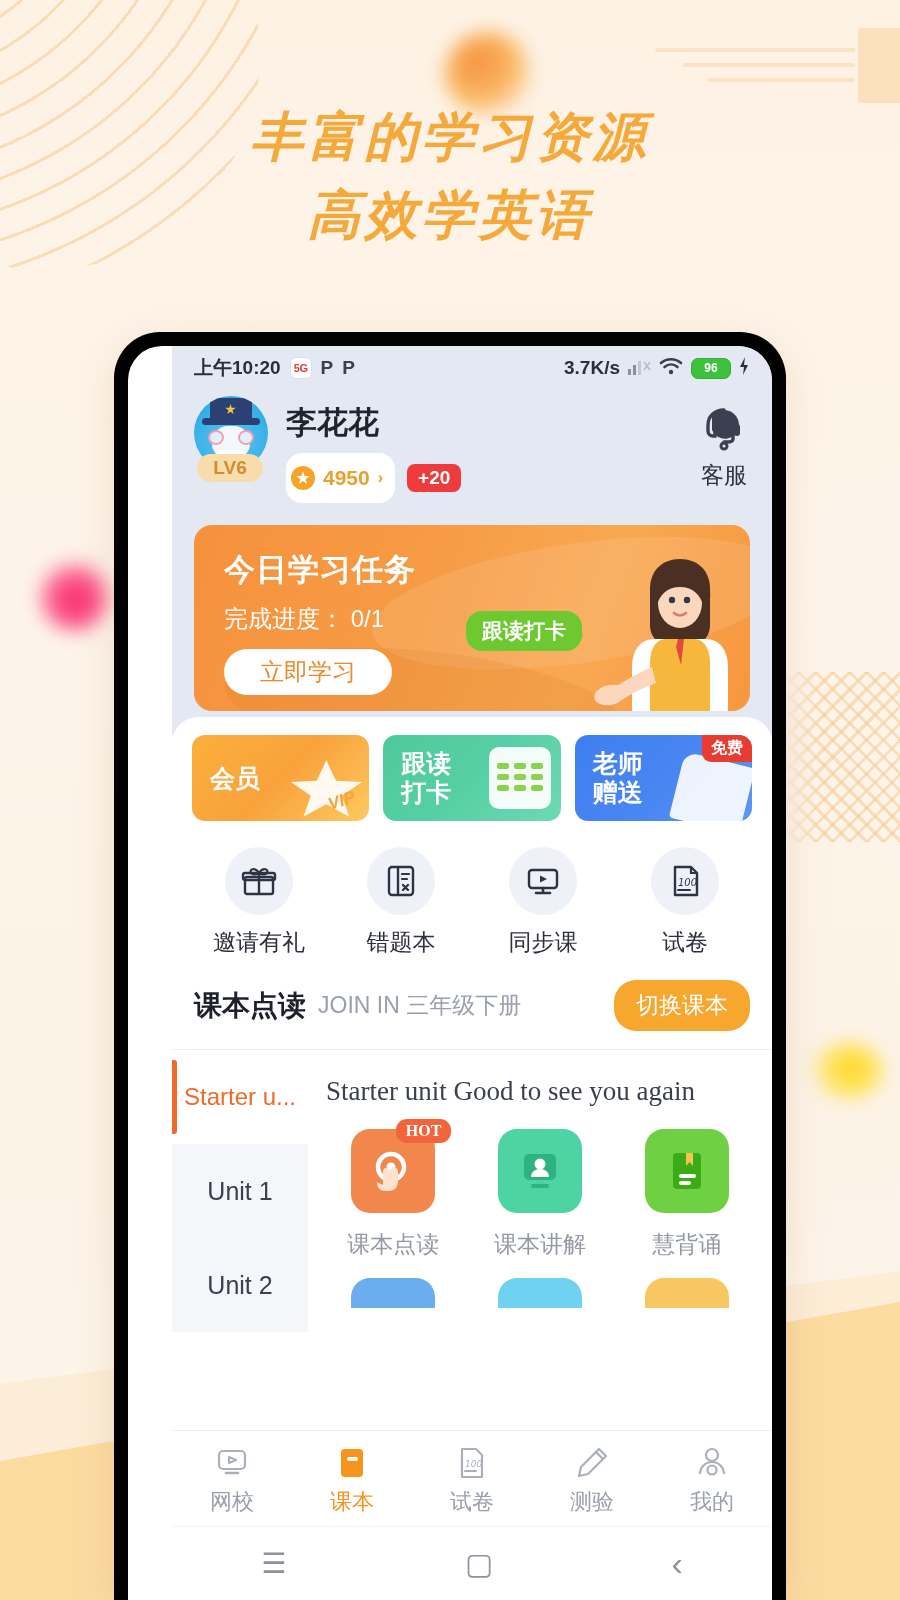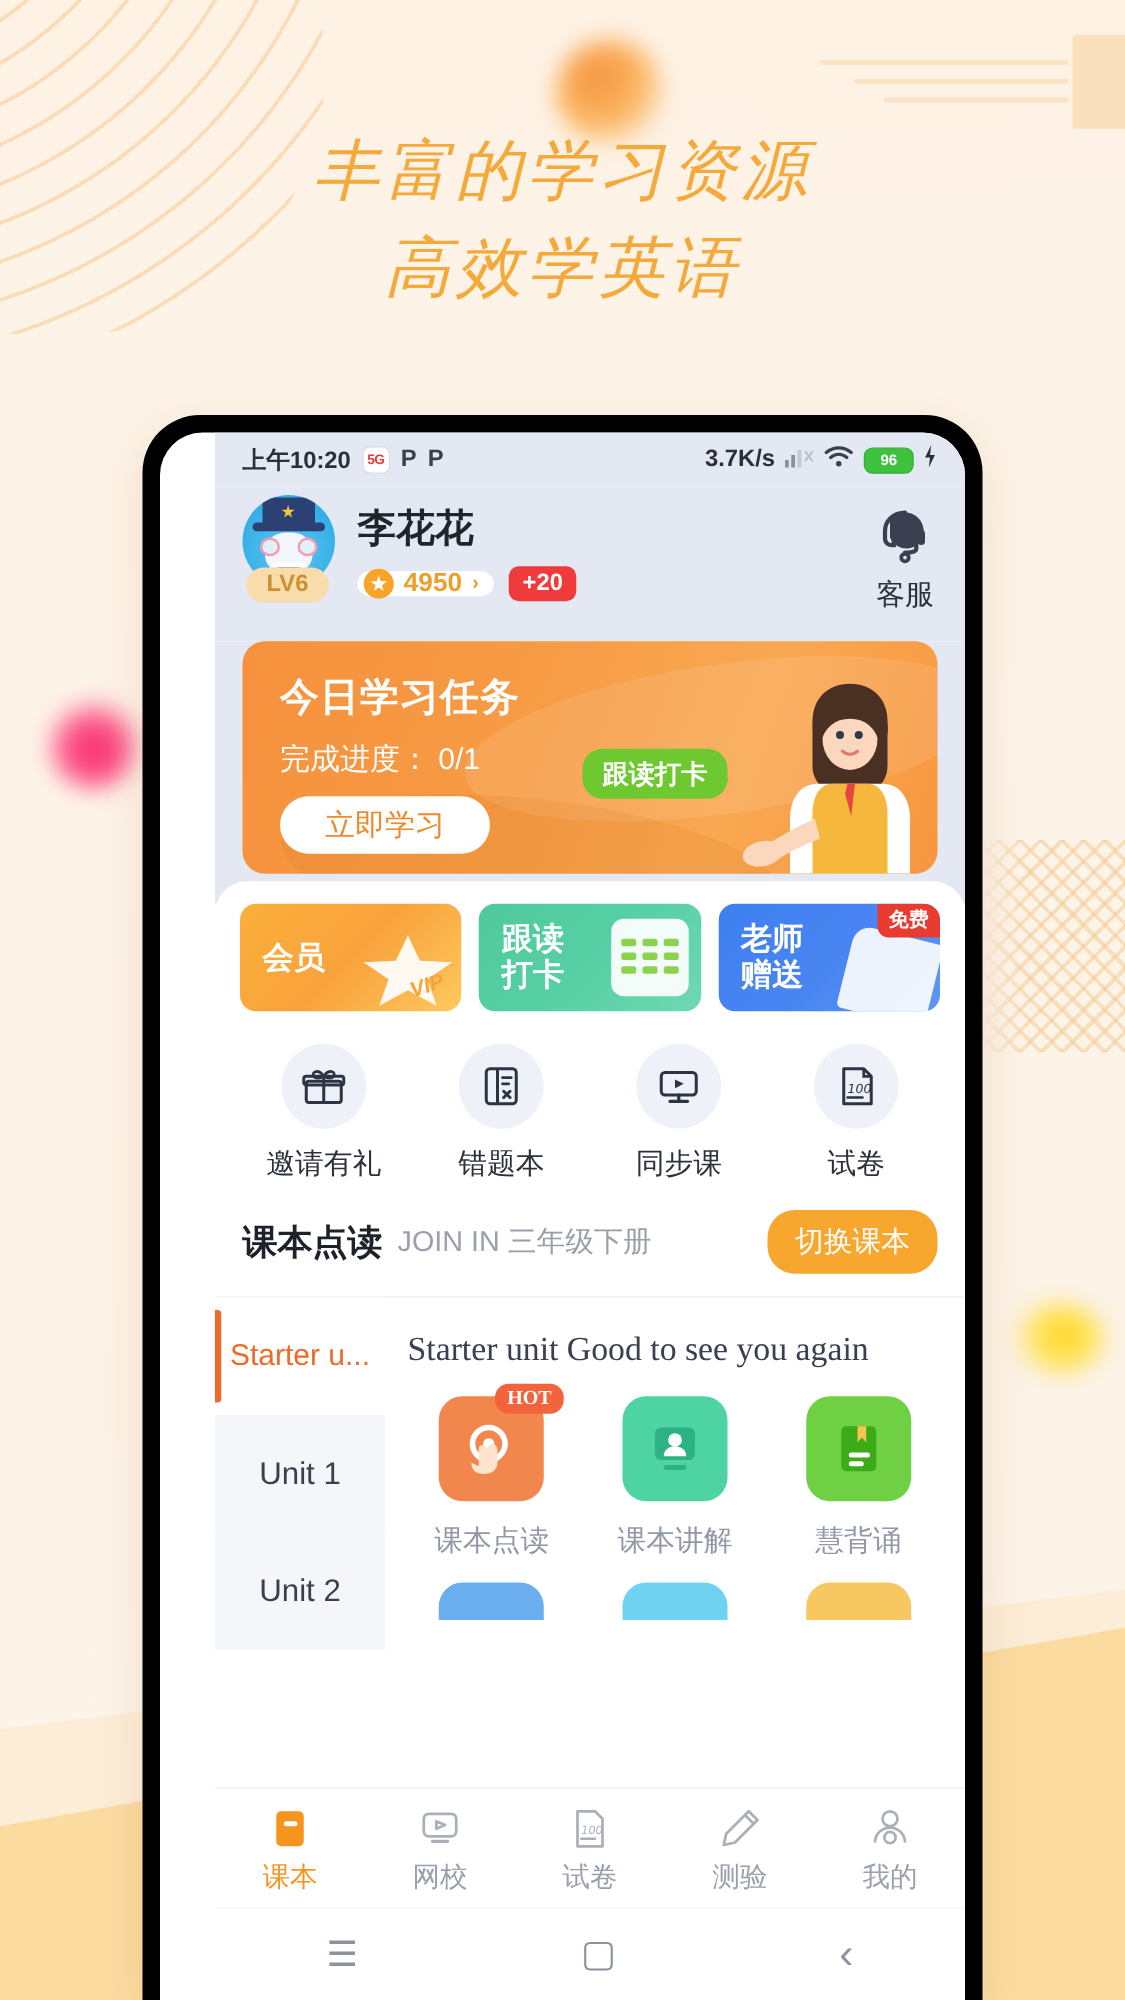--- a/index.html
+++ b/index.html
@@ -64,21 +64,21 @@
   .blob-yellow { left: 812px; top: 1043px; width: 72px; height: 56px;
     background: radial-gradient(circle at 55% 45%, #ffd71f 0%, #ffe466 50%, rgba(255,236,170,.15) 82%); }
 
   
   .headline {
     position: absolute; left: 0; right: 0; top: 98px;
     text-align: center; z-index: 4;
   }
   .headline div {
     font-family: "DejaVu Sans", sans-serif;
-    font-size: 53px; font-weight: 400; font-style: italic;
+    font-size: 53px; font-weight: 700; font-style: italic;
     color: #f6a93b; letter-spacing: 4px; line-height: 1.48;
   }
 
   
   .phone {
     position: absolute; left: 114px; top: 332px;
     width: 672px; height: 1268px;
     background: #000; border-radius: 46px 46px 0 0;
     padding: 14px 14px 0 14px;
     box-shadow: 0 12px 40px rgba(180,130,70,.18);
@@ -136,21 +136,21 @@
   .lv-badge {
     position: absolute; left: 3px; top: 58px; width: 66px; height: 28px;
     background: #f8dcab; color: #cd8f31; border-radius: 14px;
     font-size: 19px; font-weight: 700; display: flex; align-items: center; justify-content: center;
   }
   .prof-main { margin-left: 18px; padding-top: 8px; }
   .user-name { font-size: 31px; font-weight: 700; color: #20242c; line-height: 1.2; }
   .pts-row { display: flex; align-items: center; gap: 12px; margin-top: 12px; }
   .points {
     display: flex; align-items: center; gap: 8px; background: #fff;
-    border-radius: 16px; padding: 4px 12px 4px 5px; height: 20px;
+    border-radius: 16px; padding: 4px 12px 4px 5px; height: 50px;
   }
   .pt-star { width: 24px; height: 24px; border-radius: 50%; background: #f7a428;
     display: flex; align-items: center; justify-content: center; }
   .pt-star::before { content: ""; width: 14px; height: 14px; background: #fff;
     clip-path: polygon(50% 0,61% 35%,98% 35%,68% 57%,79% 91%,50% 70%,21% 91%,32% 57%,2% 35%,39% 35%); }
   .pt-val { font-size: 21px; font-weight: 700; color: #eaa02c; }
   .pt-arrow { color: #eaa02c; font-size: 16px; font-weight: 700; }
   .plus-badge {
     background: #ef3b3b; color: #fff; border-radius: 8px; padding: 3px 11px;
     font-size: 19px; font-weight: 700;
@@ -527,39 +527,39 @@
                 <i style="background:#6fd2f0"></i>
               </div>
           <div class="pt">
                 <i style="background:#f7c762"></i>
               </div>
         </div>
       </div>
     </div>
 
     <div class="tabbar">
-      <div class="tab active">
-        <div class="tab-ico">
-          <svg width="34" height="34" viewBox="0 0 34 34">
-                <rect x="6" y="3" width="22" height="28" rx="4" fill="#f7941e"></rect>
-                <rect x="12" y="11" width="11" height="4" rx="2" fill="#fff"></rect>
-              </svg>
-        </div>
-        <div class="tab-label">课本</div>
-      </div>
       <div class="tab">
         <div class="tab-ico">
           <svg width="34" height="34" viewBox="0 0 34 34">
                 <rect x="4" y="5" width="26" height="18" rx="4" fill="none" stroke="#aab0ba" stroke-width="2.2"></rect>
                 <path d="M14 11l7 3-7 3z" fill="none" stroke="#aab0ba" stroke-width="2.2" stroke-linejoin="round"></path>
                 <path d="M11 27h12" stroke="#aab0ba" stroke-width="2.6" stroke-linecap="round"></path>
               </svg>
         </div>
         <div class="tab-label">网校</div>
       </div>
+      <div class="tab active">
+        <div class="tab-ico">
+          <svg width="34" height="34" viewBox="0 0 34 34">
+                <rect x="6" y="3" width="22" height="28" rx="4" fill="#f7941e"></rect>
+                <rect x="12" y="11" width="11" height="4" rx="2" fill="#fff"></rect>
+              </svg>
+        </div>
+        <div class="tab-label">课本</div>
+      </div>
       <div class="tab">
         <div class="tab-ico">
           <svg width="34" height="34" viewBox="0 0 34 34">
                 <path d="M7 3h14l6 6v22H7z" fill="none" stroke="#aab0ba" stroke-width="2.2" stroke-linejoin="round"></path>
                 <text x="10" y="21" font-family="DejaVu Sans" font-size="9" font-style="italic" fill="#aab0ba">100</text>
                 <path d="M10 25h11" stroke="#aab0ba" stroke-width="2" stroke-linecap="round"></path>
               </svg>
         </div>
         <div class="tab-label">试卷</div>
       </div>

